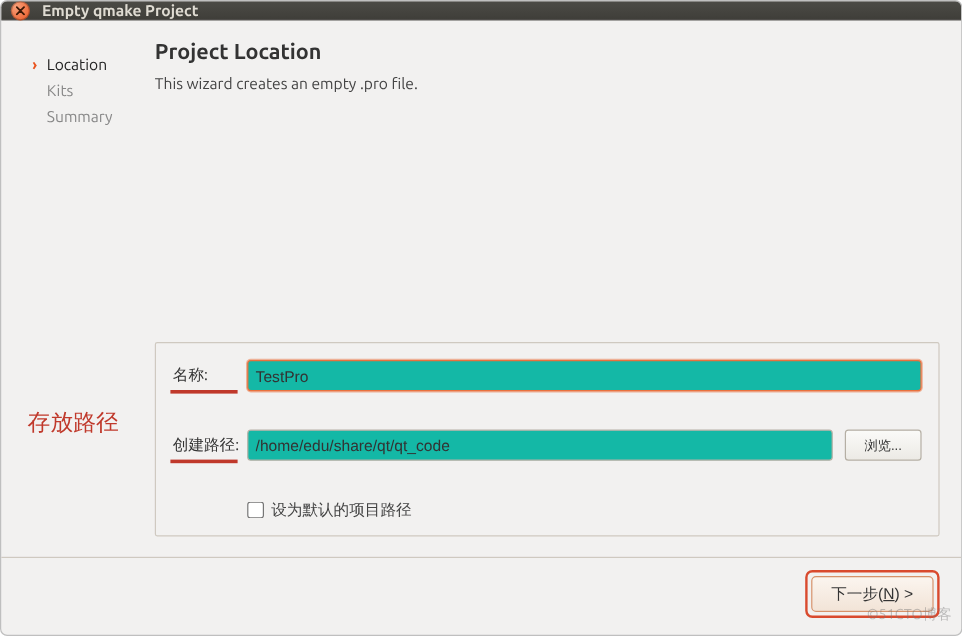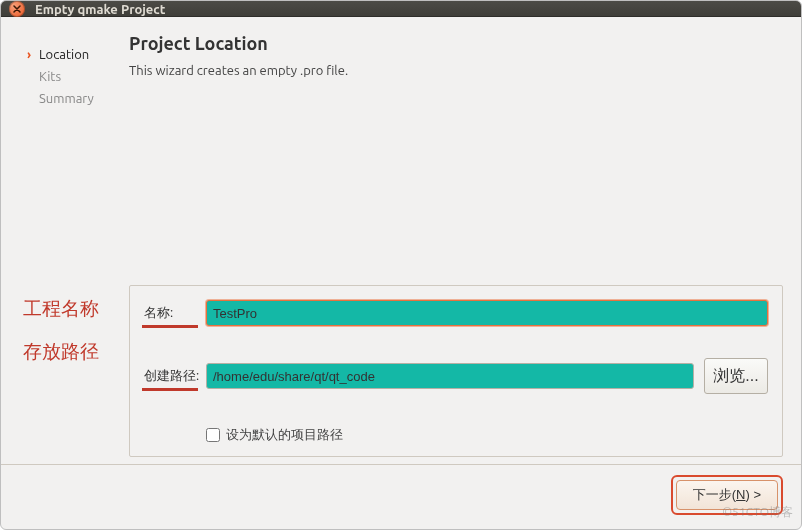--- a/index.html
+++ b/index.html
@@ -142,27 +142,27 @@
     color: #333;
     outline: none;
   }
   input[type=text].line-input:focus,
   input[type=text].line-input.focused {
     border-color: #e9713e;
     box-shadow: 0 0 0 1px rgba(233,113,62,.5);
   }
   .browse-btn {
     flex: 0 0 64px;
-    height: 36px;
+    height: 26px;
     margin-left: 10px;
     border: 1px solid #b5afa4;
     border-radius: 3px;
     background: linear-gradient(#fafaf8,#eceae5);
     color: #333;
-    font-size: 16px;
+    font-size: 11px;
     cursor: pointer;
   }
   .check-row {
     display: flex;
     align-items: center;
     margin-left: 62px;
     color: #444;
   }
   .check-row input[type=checkbox] {
     width: 14px; height: 14px; margin-right: 6px;
@@ -264,21 +264,20 @@
         </div>
 
         <div class="check-row">
           <input type="checkbox" style="">
           <span>设为默认的项目路径</span>
         </div>
 
       </div>
     </div>
 
-    <span class="annot" style="left:22px; top:279px;">工程名称</span>
     <span class="annot" style="left:22px; top:322px;">存放路径</span>
   </div>
 
   <div class="footer">
     <span class="next-wrap">
       <button class="btn next-btn">
         <span>下一步(</span><span class="accesskey">N</span><span>) &gt;</span>
       </button>
     </span>
   </div>

